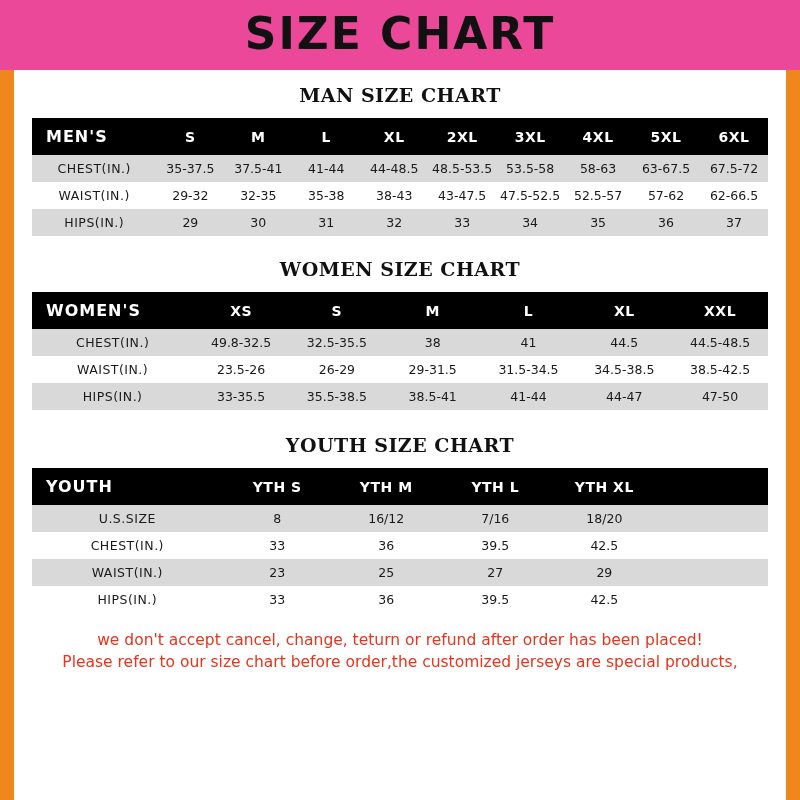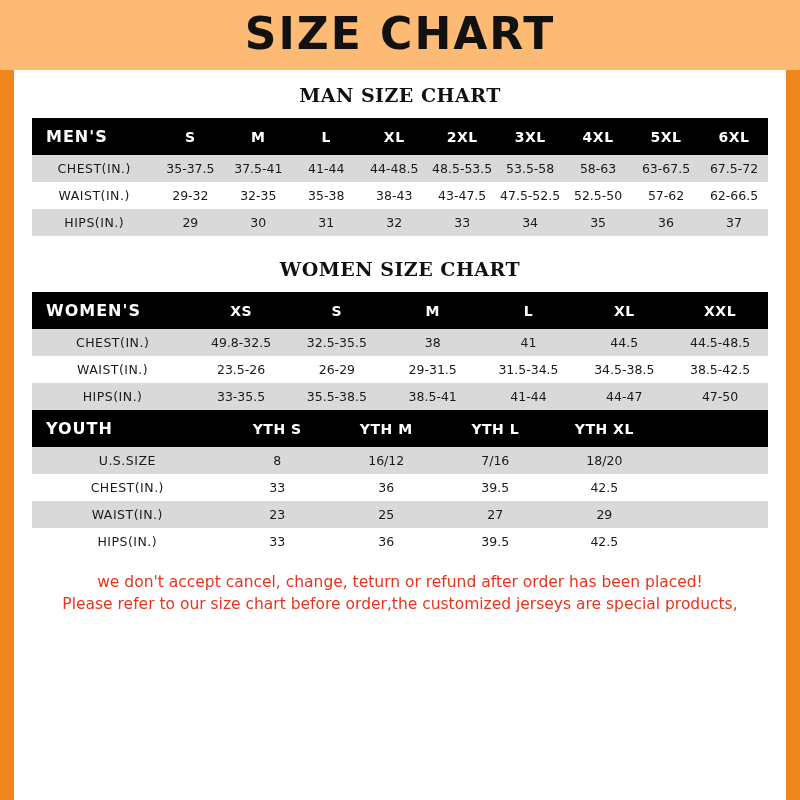--- a/index.html
+++ b/index.html
@@ -16,21 +16,21 @@
   .page {
     position: relative;
     width: 800px;
     height: 800px;
     background: #ffffff;
     box-sizing: border-box;
     border-left: 14px solid #f0871d;
     border-right: 14px solid #f0871d;
   }
   .header-band {
-    background: #fdba74;
+    background: #ec4899;
     height: 70px;
     display: flex;
     align-items: center;
     justify-content: center;
     margin-left: -14px;
     margin-right: -14px;
   }
   .header-title {
     font-family: "DejaVu Sans", sans-serif;
     font-weight: bold;
@@ -144,21 +144,21 @@
           <td>67.5-72</td>
         </tr>
         <tr class="plain">
           <td class="rowlab">WAIST(IN.)</td>
           <td>29-32</td>
           <td>32-35</td>
           <td>35-38</td>
           <td>38-43</td>
           <td>43-47.5</td>
           <td>47.5-52.5</td>
-          <td>52.5-50</td>
+          <td>52.5-57</td>
           <td>57-62</td>
           <td>62-66.5</td>
         </tr>
         <tr class="shade">
           <td class="rowlab">HIPS(IN.)</td>
           <td>29</td>
           <td>30</td>
           <td>31</td>
           <td>32</td>
           <td>33</td>
@@ -211,20 +211,21 @@
           <td>38.5-41</td>
           <td>41-44</td>
           <td>44-47</td>
           <td>47-50</td>
         </tr>
       </tbody>
     </table>
   </div>
 
   <div class="section">
+    <div class="section-title y-title">YOUTH SIZE CHART</div>
     <table class="chart">
       <thead>
         <tr>
           <th class="rowlab yth-col1">YOUTH</th>
           <th>YTH S</th>
           <th>YTH M</th>
           <th>YTH L</th>
           <th>YTH XL</th>
           <th></th>
         </tr>

